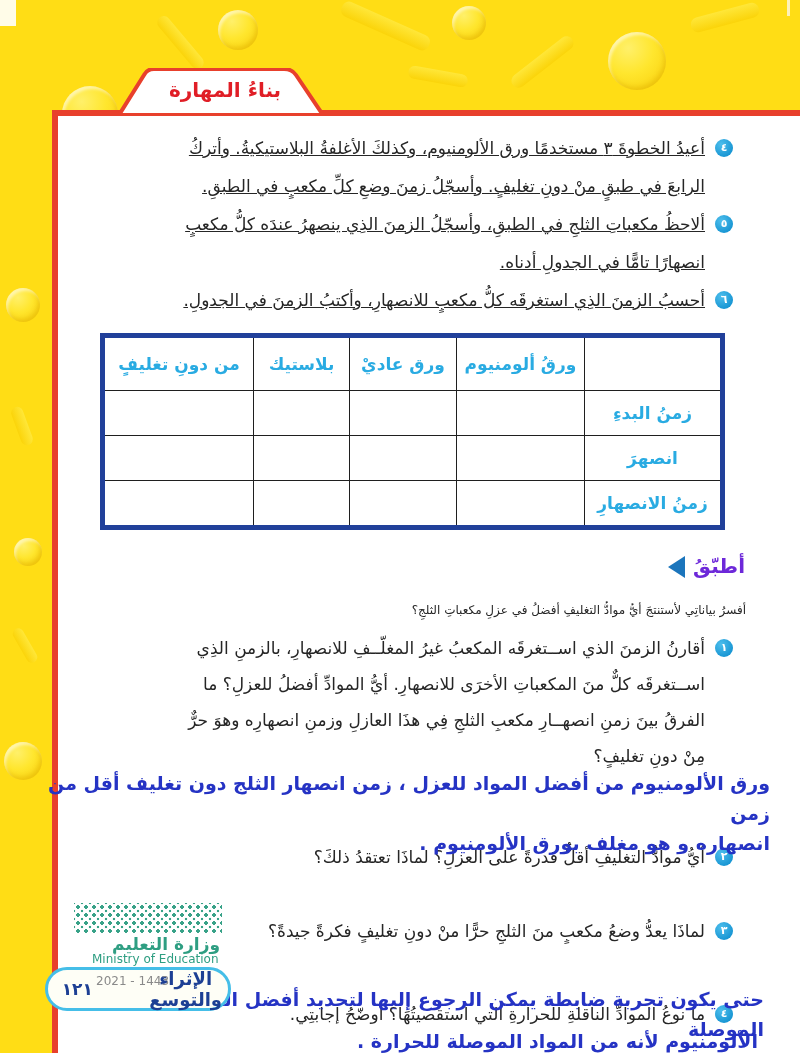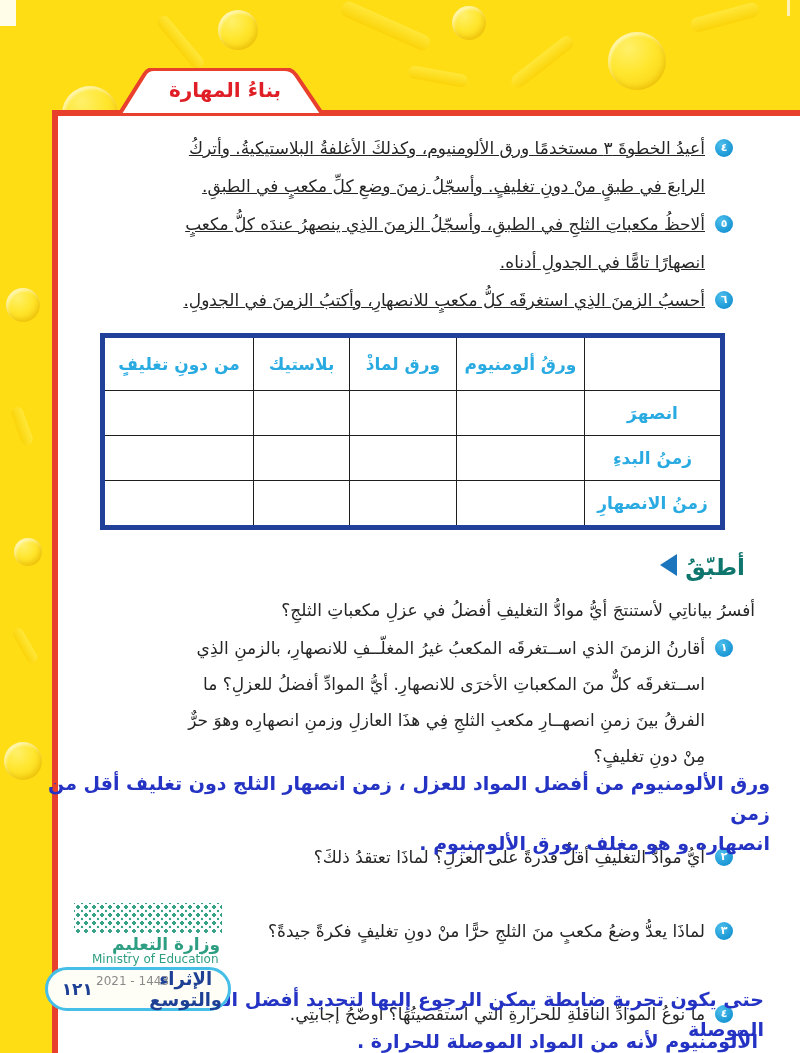--- a/index.html
+++ b/index.html
@@ -30,23 +30,23 @@
   .q-item .badge{margin-top:9px;}
   .step .badge{margin-top:10px;}
   
   .results-table{position:absolute;left:100px;top:333px;border-collapse:collapse;table-layout:fixed;background:#fff;}
   .results-table td,.results-table th{border:1.6px solid #1f1f1f;padding:0;}
   .results-table{border:5px solid #21409A;}
   .results-table th{height:52px;color:#29ABE2;font-size:17px;font-weight:bold;text-align:center;vertical-align:middle;}
   .results-table td{height:44px;}
   .results-table td.rowlabel{color:#29ABE2;font-size:17px;font-weight:bold;text-align:center;vertical-align:middle;}
   
-  .apply-title{position:absolute;top:554px;right:55px;display:flex;align-items:flex-start;color:#0f766e;font-weight:bold;font-size:23px;}
+  .apply-title{position:absolute;top:554px;right:55px;display:flex;align-items:flex-end;color:#6d28d9;font-weight:bold;font-size:20px;}
   .tri{width:0;height:0;border-top:11px solid transparent;border-bottom:11px solid transparent;border-right:17px solid #1B75BC;margin-right:8px;}
-  .intro{position:absolute;top:592px;right:45px;color:#262626;font-size:17px;line-height:36px;text-align:right;}
+  .intro{position:absolute;top:592px;right:54px;color:#262626;font-size:12px;line-height:36px;text-align:right;}
   .answer{position:absolute;color:#2533C4;font-weight:bold;font-size:19px;line-height:30px;text-align:right;}
   
   .logo-dots{position:absolute;left:74px;top:903px;width:148px;height:30px;
     background-image:radial-gradient(circle,#2E9E82 1.7px,transparent 2.1px),radial-gradient(circle,#2E9E82 1.2px,transparent 1.6px);
     background-size:8px 8px,8px 8px;background-position:0 0,4px 4px;opacity:.95;}
   .ministry{position:absolute;left:92px;top:934px;text-align:right;width:128px;}
   .ministry .ar{color:#2E9E82;font-size:17px;font-weight:bold;line-height:20px;}
   .ministry .en{color:#2E9E82;font-size:12px;line-height:11px;text-align:left;direction:ltr;}
   .year{position:absolute;left:96px;top:974px;color:#8a8a8a;font-size:12px;direction:ltr;z-index:6;}
   .pill{position:absolute;left:45px;top:967px;width:180px;height:38px;background:#FEFEF6;border:3px solid #45BEE8;border-radius:22px;display:flex;flex-direction:row;align-items:center;z-index:5;direction:rtl;}
@@ -111,33 +111,33 @@
       <col style="width:138px">
         <col style="width:128px">
         <col style="width:107px">
         <col style="width:96px">
         <col style="width:151px">
     </colgroup>
     <tbody>
         <tr>
       <th></th>
       <th>ورقُ ألومنيوم</th>
-      <th>ورق لماذْ</th>
+      <th>ورق عاديْ</th>
       <th>بلاستيك</th>
       <th>من دونِ تغليفٍ</th>
     </tr>
     <tr>
-      <td class="rowlabel">انصهرَ</td>
+      <td class="rowlabel">زمنُ البدءِ</td>
       <td></td>
       <td></td>
       <td></td>
       <td></td>
     </tr>
     <tr>
-      <td class="rowlabel">زمنُ البدءِ</td>
+      <td class="rowlabel">انصهرَ</td>
       <td></td>
       <td></td>
       <td></td>
       <td></td>
     </tr>
     <tr>
       <td class="rowlabel">زمنُ الانصهارِ</td>
       <td></td>
       <td></td>
       <td></td>

